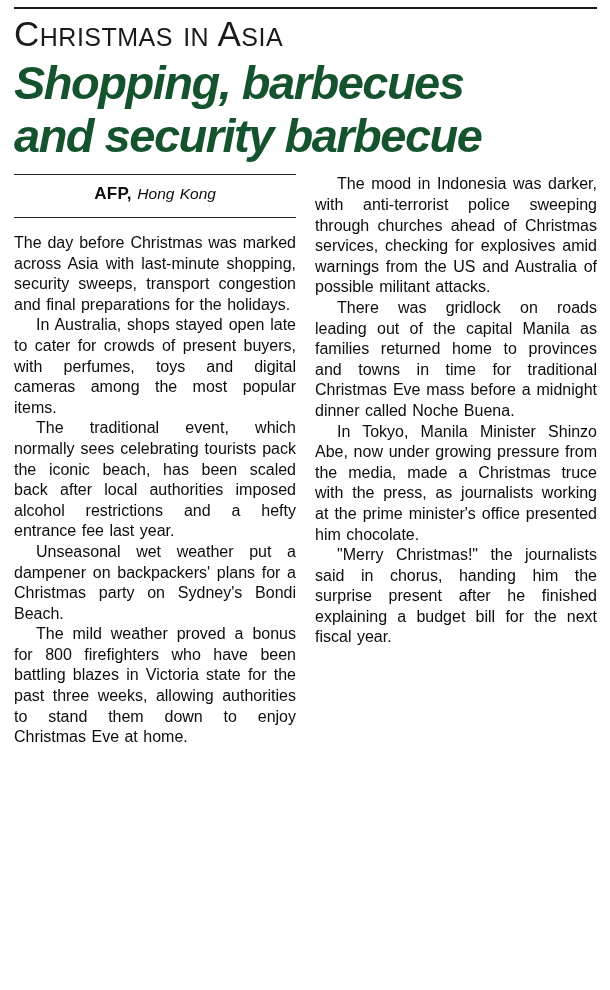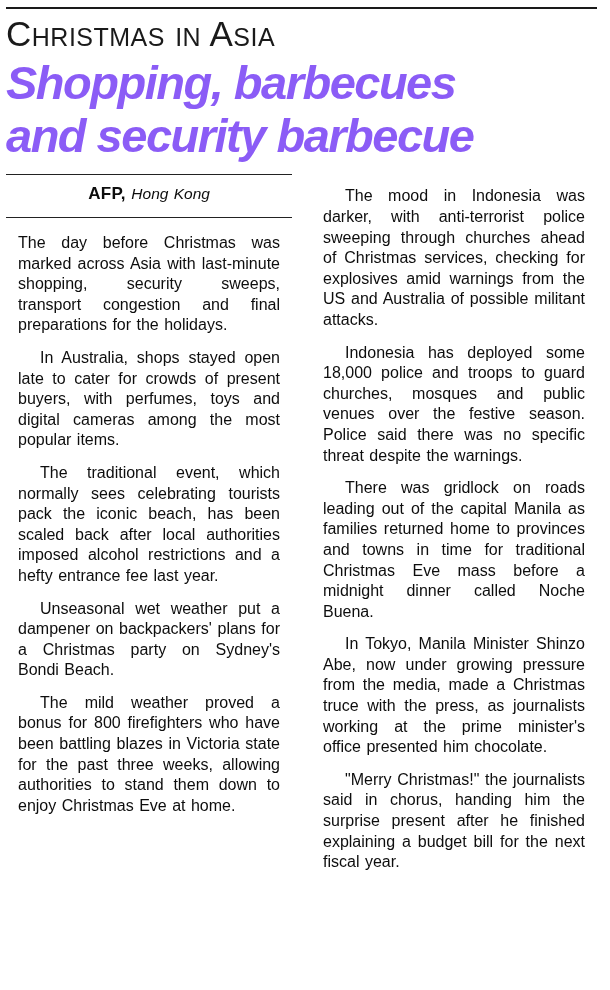--- a/index.html
+++ b/index.html
@@ -4,21 +4,21 @@
 <style>
   * { box-sizing: border-box; }
   html, body { margin: 0; padding: 0; background: #ffffff; }
   body {
     width: 610px;
     height: 990px;
     overflow: hidden;
     color: #0d0d0d;
     font-family: "Liberation Sans", sans-serif;
   }
-  .page { padding: 5px 13px 0 6px; }
+  .page { padding: 5px 13px 0 14px; }
 
   .top-rule {
     border-top: 2px solid #1a1a1a;
     margin: 2px 0 5px 0;
   }
 
   .kicker {
     font-variant: small-caps;
     font-size: 35px;
     line-height: 1.12;
@@ -26,35 +26,35 @@
     color: #1a1a1a;
   }
 
   .headline {
     margin: 3px 0 12px 0;
     font-weight: bold;
     font-style: italic;
     font-size: 47px;
     line-height: 1.13;
     letter-spacing: -1.5px;
-    color: #8b5cf6;
+    color: #14532d;
   }
 
   .columns { display: flex; gap: 19px; }
   .col {
     flex: 1;
     min-width: 0;
     font-size: 16px;
     line-height: 20.6px;
     text-align: justify;
     word-spacing: 1px;
     hyphens: auto;
     color: #0d0d0d;
   }
-  .col p { margin: 12px; text-indent: 22px; }
+  .col p { margin: 0; text-indent: 22px; }
   .col p.no-indent { text-indent: 0; }
 
   .byline {
     border-top: 1.5px solid #222222;
     border-bottom: 1.5px solid #222222;
     padding: 9px 0 12px 0;
     margin-bottom: 15px;
     text-align: center;
     text-indent: 0;
   }
@@ -94,21 +94,20 @@
 
       <p class="no-indent">The day before Christmas was marked across Asia with last-minute shopping, security sweeps, transport congestion and final preparations for the holidays.</p>
       <p>In Australia, shops stayed open late to cater for crowds of present buyers, with perfumes, toys and digital cameras among the most popular items.</p>
       <p>The traditional event, which normally sees celebrating tourists pack the iconic beach, has been scaled back after local authorities imposed alcohol restrictions and a hefty entrance fee last year.</p>
       <p>Unseasonal wet weather put a dampener on backpackers' plans for a Christmas party on Sydney's Bondi Beach.</p>
       <p>The mild weather proved a bonus for 800 firefighters who have been battling blazes in Victoria state for the past three weeks, allowing authorities to stand them down to enjoy Christmas Eve at home.</p>
     </div>
 
     <div class="col">
       <p>The mood in Indonesia was darker, with anti-terrorist police sweeping through churches ahead of Christmas services, checking for explosives amid warnings from the US and Australia of possible militant attacks.</p>
-      <p>Indonesia has deployed some 18,000 police and troops to guard churches, mosques and public venues over the festive season. Police said there was no specific threat despite the warnings.</p>
       <p>There was gridlock on roads leading out of the capital Manila as families returned home to provinces and towns in time for traditional Christmas Eve mass before a midnight dinner called Noche Buena.</p>
       <p>In Tokyo, Manila Minister Shinzo Abe, now under growing pressure from the media, made a Christmas truce with the press, as journalists working at the prime minister's office presented him chocolate.</p>
       <p>"Merry Christmas!" the journalists said in chorus, handing him the surprise present after he finished explaining a budget bill for the next fiscal year.</p>
     </div>
 
   </div>
 
 </div>
 
 </body></html>

